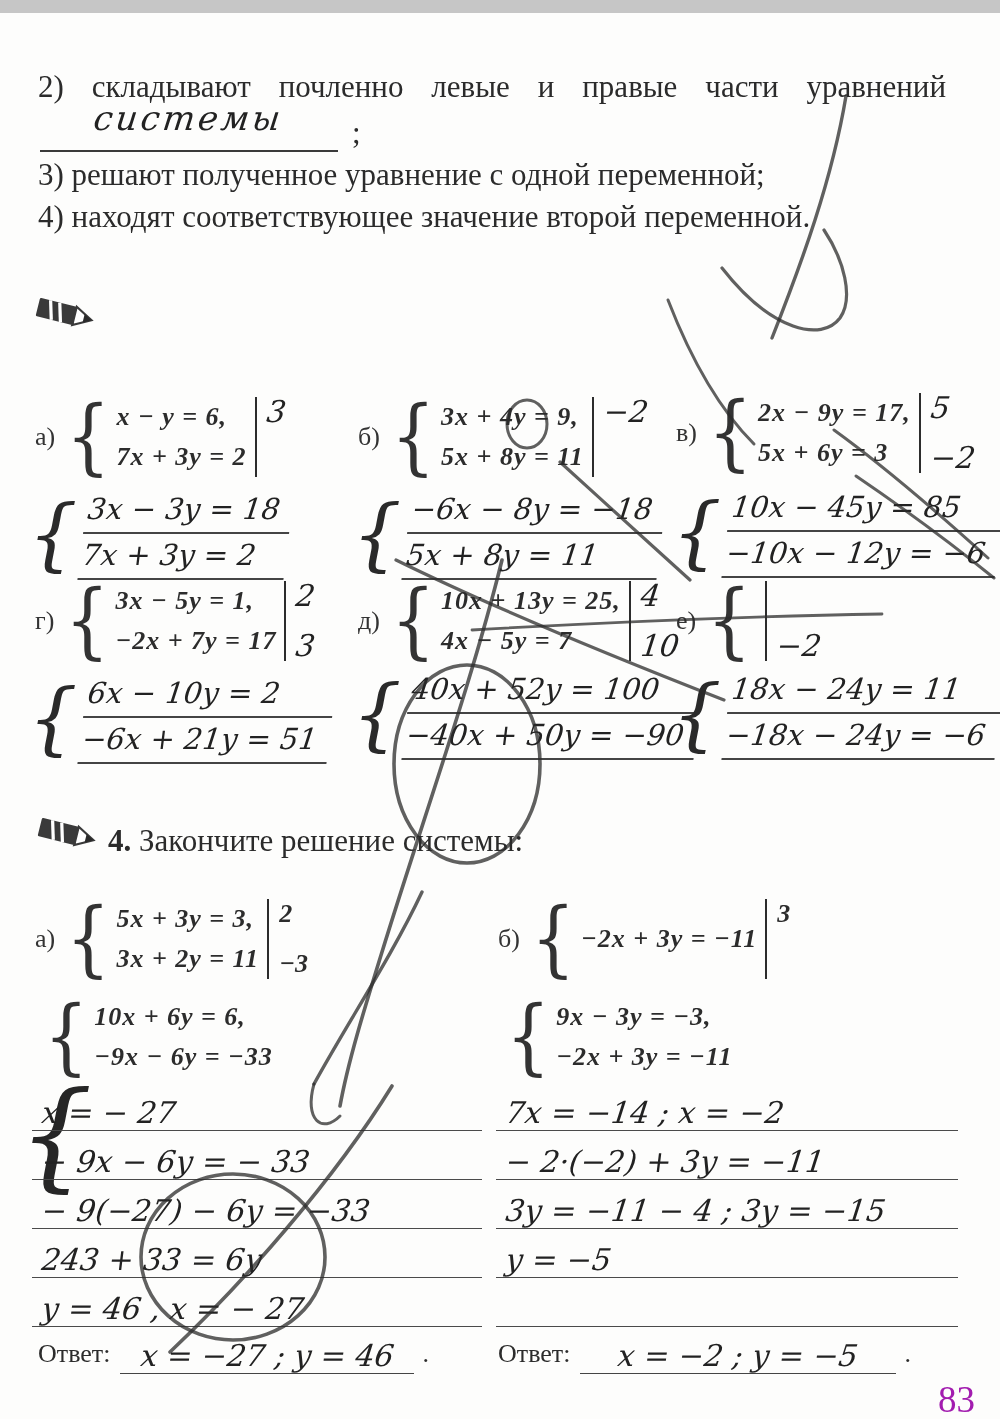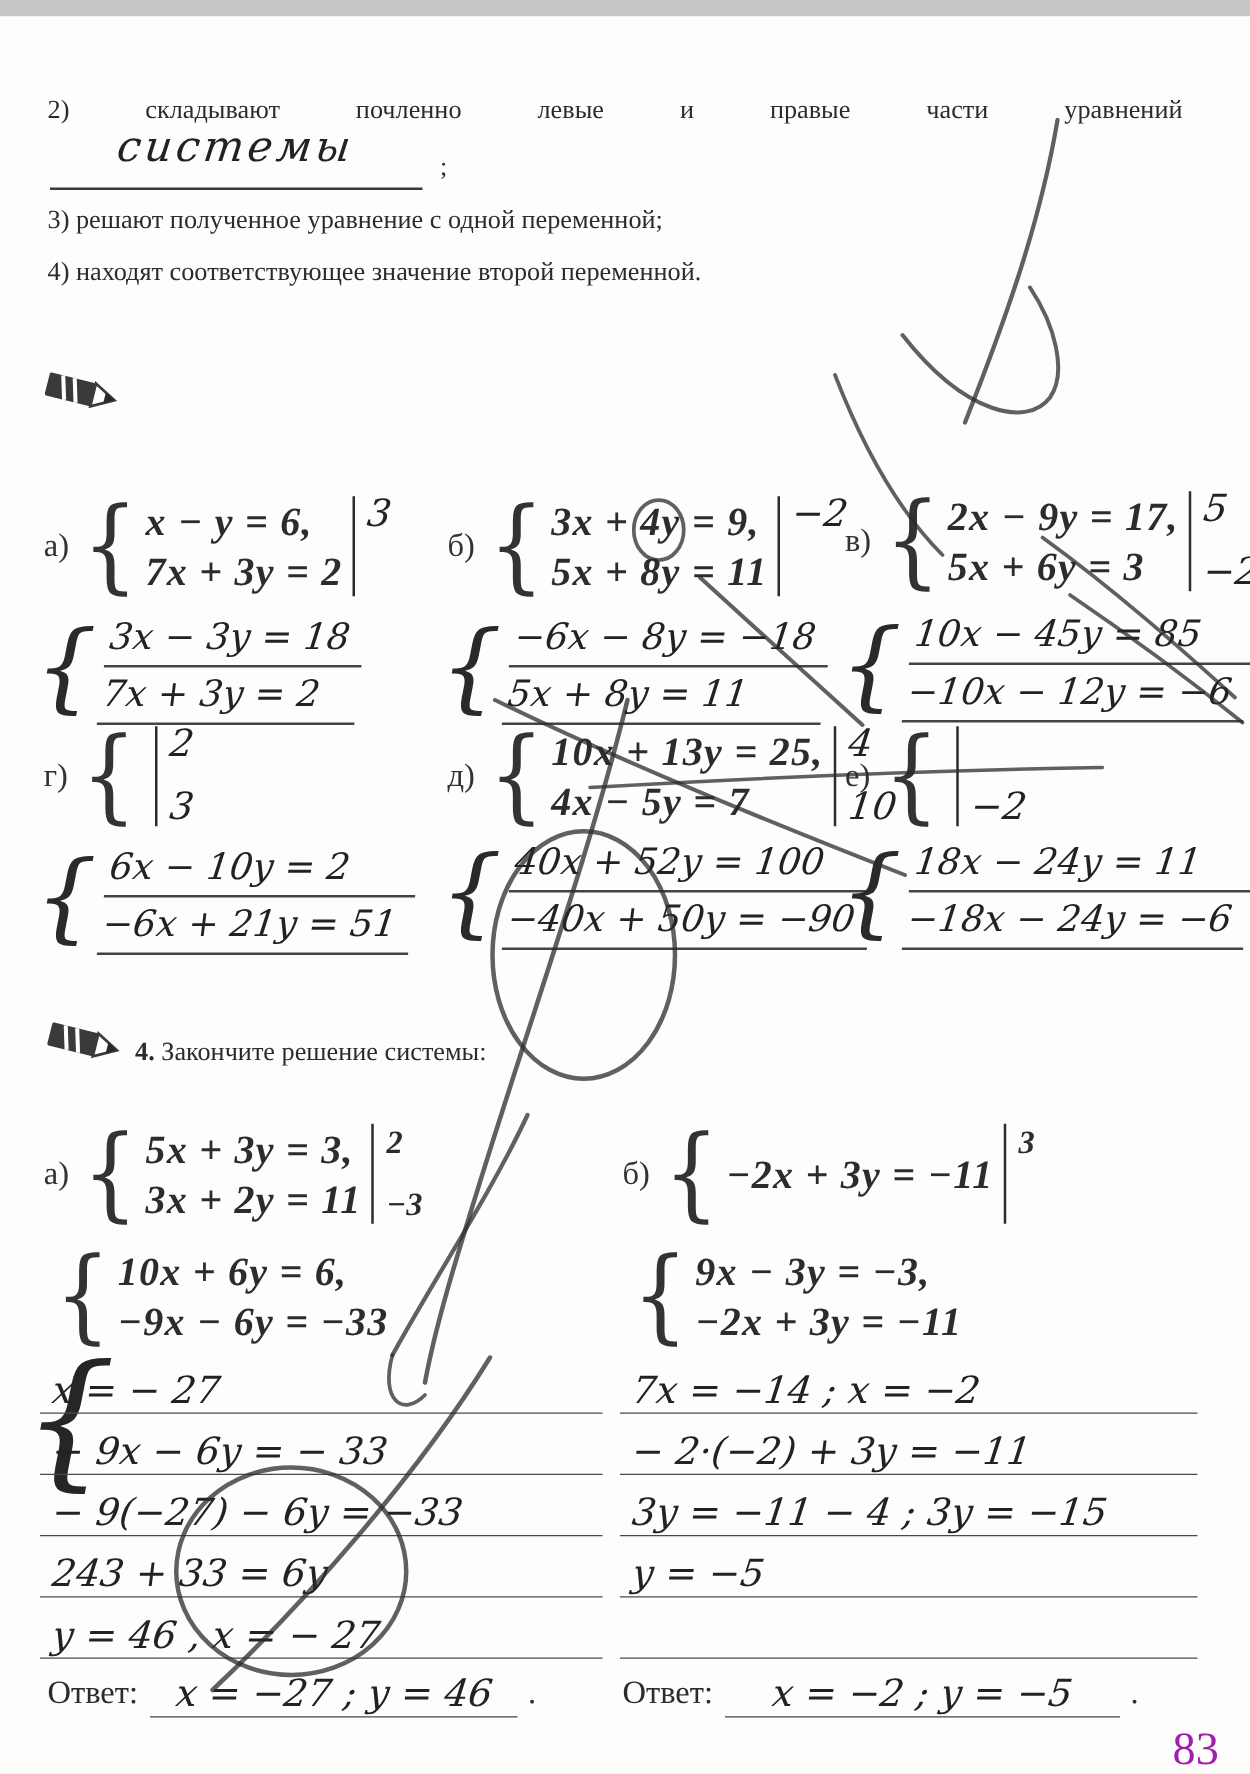--- a/index.html
+++ b/index.html
@@ -1,35 +1,35 @@
 <!DOCTYPE html>
 <html><head>
 <meta charset="utf-8">
 <style>
   html,body{margin:0;padding:0;background:#e8e8e8;}
   .page{position:relative;width:1000px;height:1419px;background:#fdfdfc;overflow:hidden;
         font-family:"Liberation Serif",serif;color:#2c2c2c;}
   .scan-top{position:absolute;left:0;top:0;width:1000px;height:13px;background:#c6c6c6;}
   .abs{position:absolute;}
-  .para{font-size:21px;line-height:42px;color:#2b2b2b;}
+  .para{font-size:31px;line-height:42px;color:#2b2b2b;}
   .justify-full{text-align:justify;text-align-last:justify;}
   .justify-para{text-align:justify;}
   .bold{font-weight:700;}
   
   .hw{display:inline-block;font-family:"DejaVu Serif",serif;font-style:italic;
       color:#222;transform:skewX(-7deg);}
   .hw-word{font-size:34px;letter-spacing:3px;}
   .blank-line{border-bottom:2px solid #3a3a3a;text-align:center;}
   
   .sys{position:absolute;display:flex;align-items:center;}
   .sys-label{font-size:26px;margin-right:7px;color:#333;}
   .brace{font-family:"DejaVu Serif",serif;font-size:82px;line-height:1;color:#333;
          transform:scaleX(.85);margin-right:2px;}
   .eqs{display:flex;flex-direction:column;}
-  .printed-eq{font-style:italic;font-weight:700;font-size:32px;line-height:40px;
+  .printed-eq{font-style:italic;font-weight:700;font-size:26px;line-height:40px;
               letter-spacing:1px;white-space:nowrap;}
   .mults{border-left:2px solid #2c2c2c;margin-left:8px;padding-left:10px;height:80px;
          display:flex;flex-direction:column;justify-content:space-between;}
   .hw-m{font-size:30px;line-height:30px;}
   .printed-m{font-style:italic;font-weight:700;font-size:26px;line-height:30px;
              font-family:"Liberation Serif",serif;}
   
   .hw-sys{position:absolute;display:flex;align-items:center;}
   .hw-brace{font-family:"DejaVu Serif",serif;font-size:78px;line-height:1;color:#2a2a2a;
             font-style:italic;margin-right:5px;}
@@ -134,20 +134,24 @@
     <span class="hw-brace">{</span>
     <div class="hw">
       <div class="hw-eq">10x − 45y = 85</div>
       <div class="hw-eq">−10x − 12y = −6</div>
     </div>
   </div>
 
   <div class="sys" style="left:35px;top:580px">
     <span class="sys-label">г)</span>
     <span class="brace">{</span>
+    <div class="eqs">
+      <div class="printed-eq">3x − 5y = 1,</div>
+      <div class="printed-eq">−2x + 7y = 17</div>
+    </div>
     <div class="mults">
       <span class="hw hw-m">2</span>
       <span class="hw hw-m">3</span>
     </div>
   </div>
 
   <div class="sys" style="left:358px;top:580px">
     <span class="sys-label">д)</span>
     <span class="brace">{</span>
     <div class="eqs">

